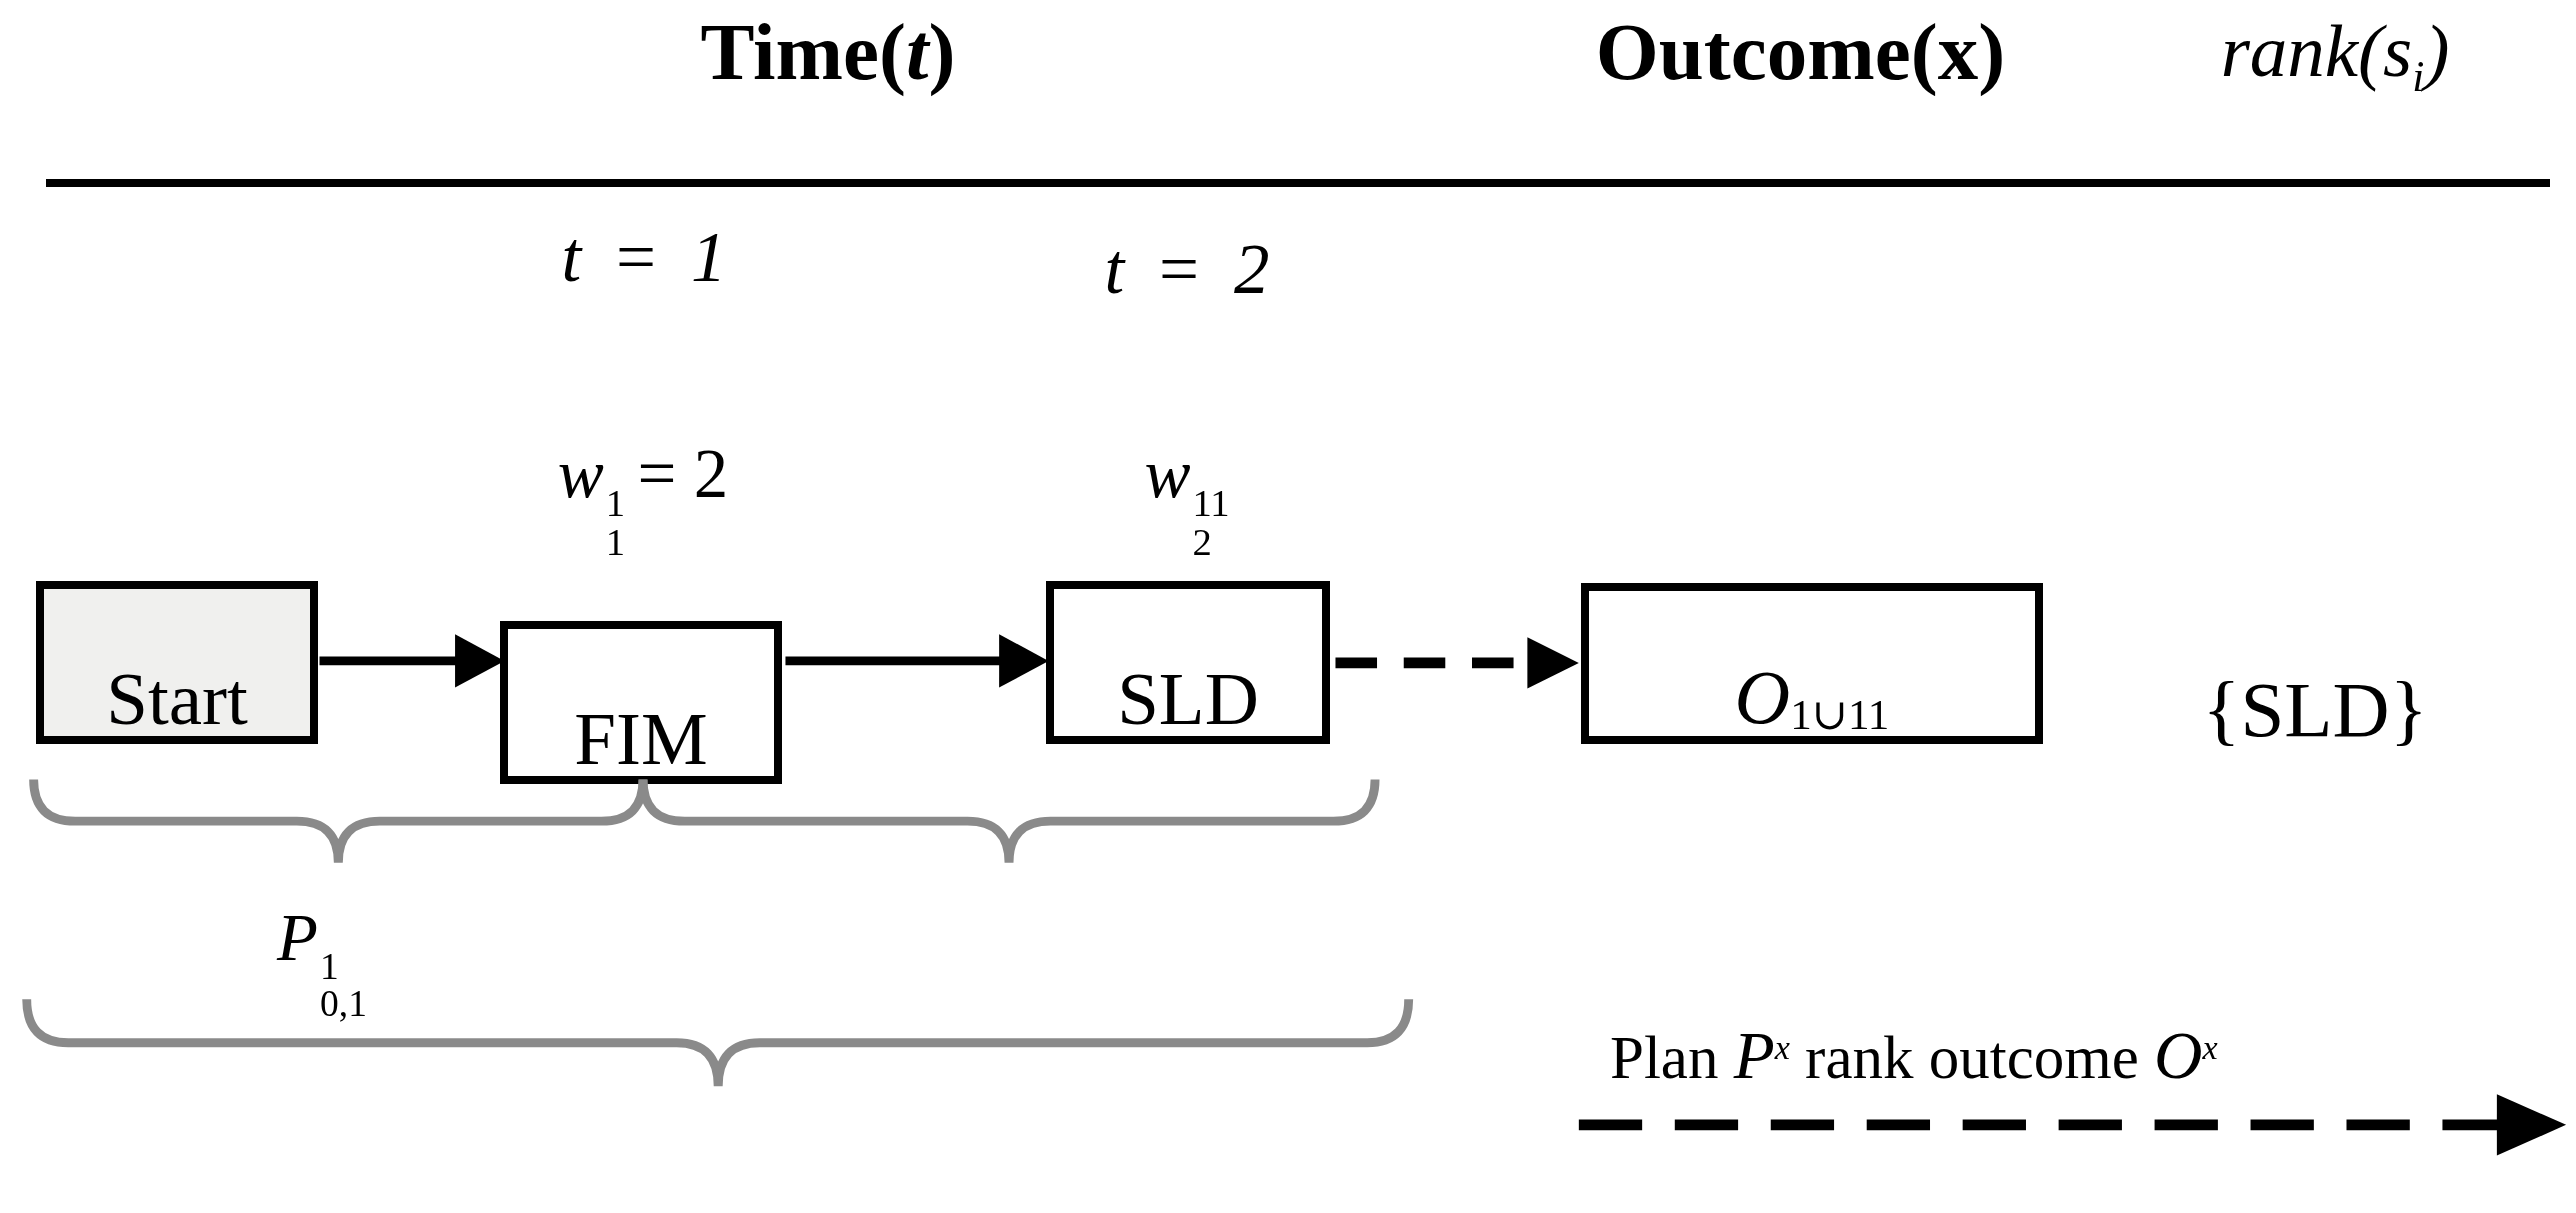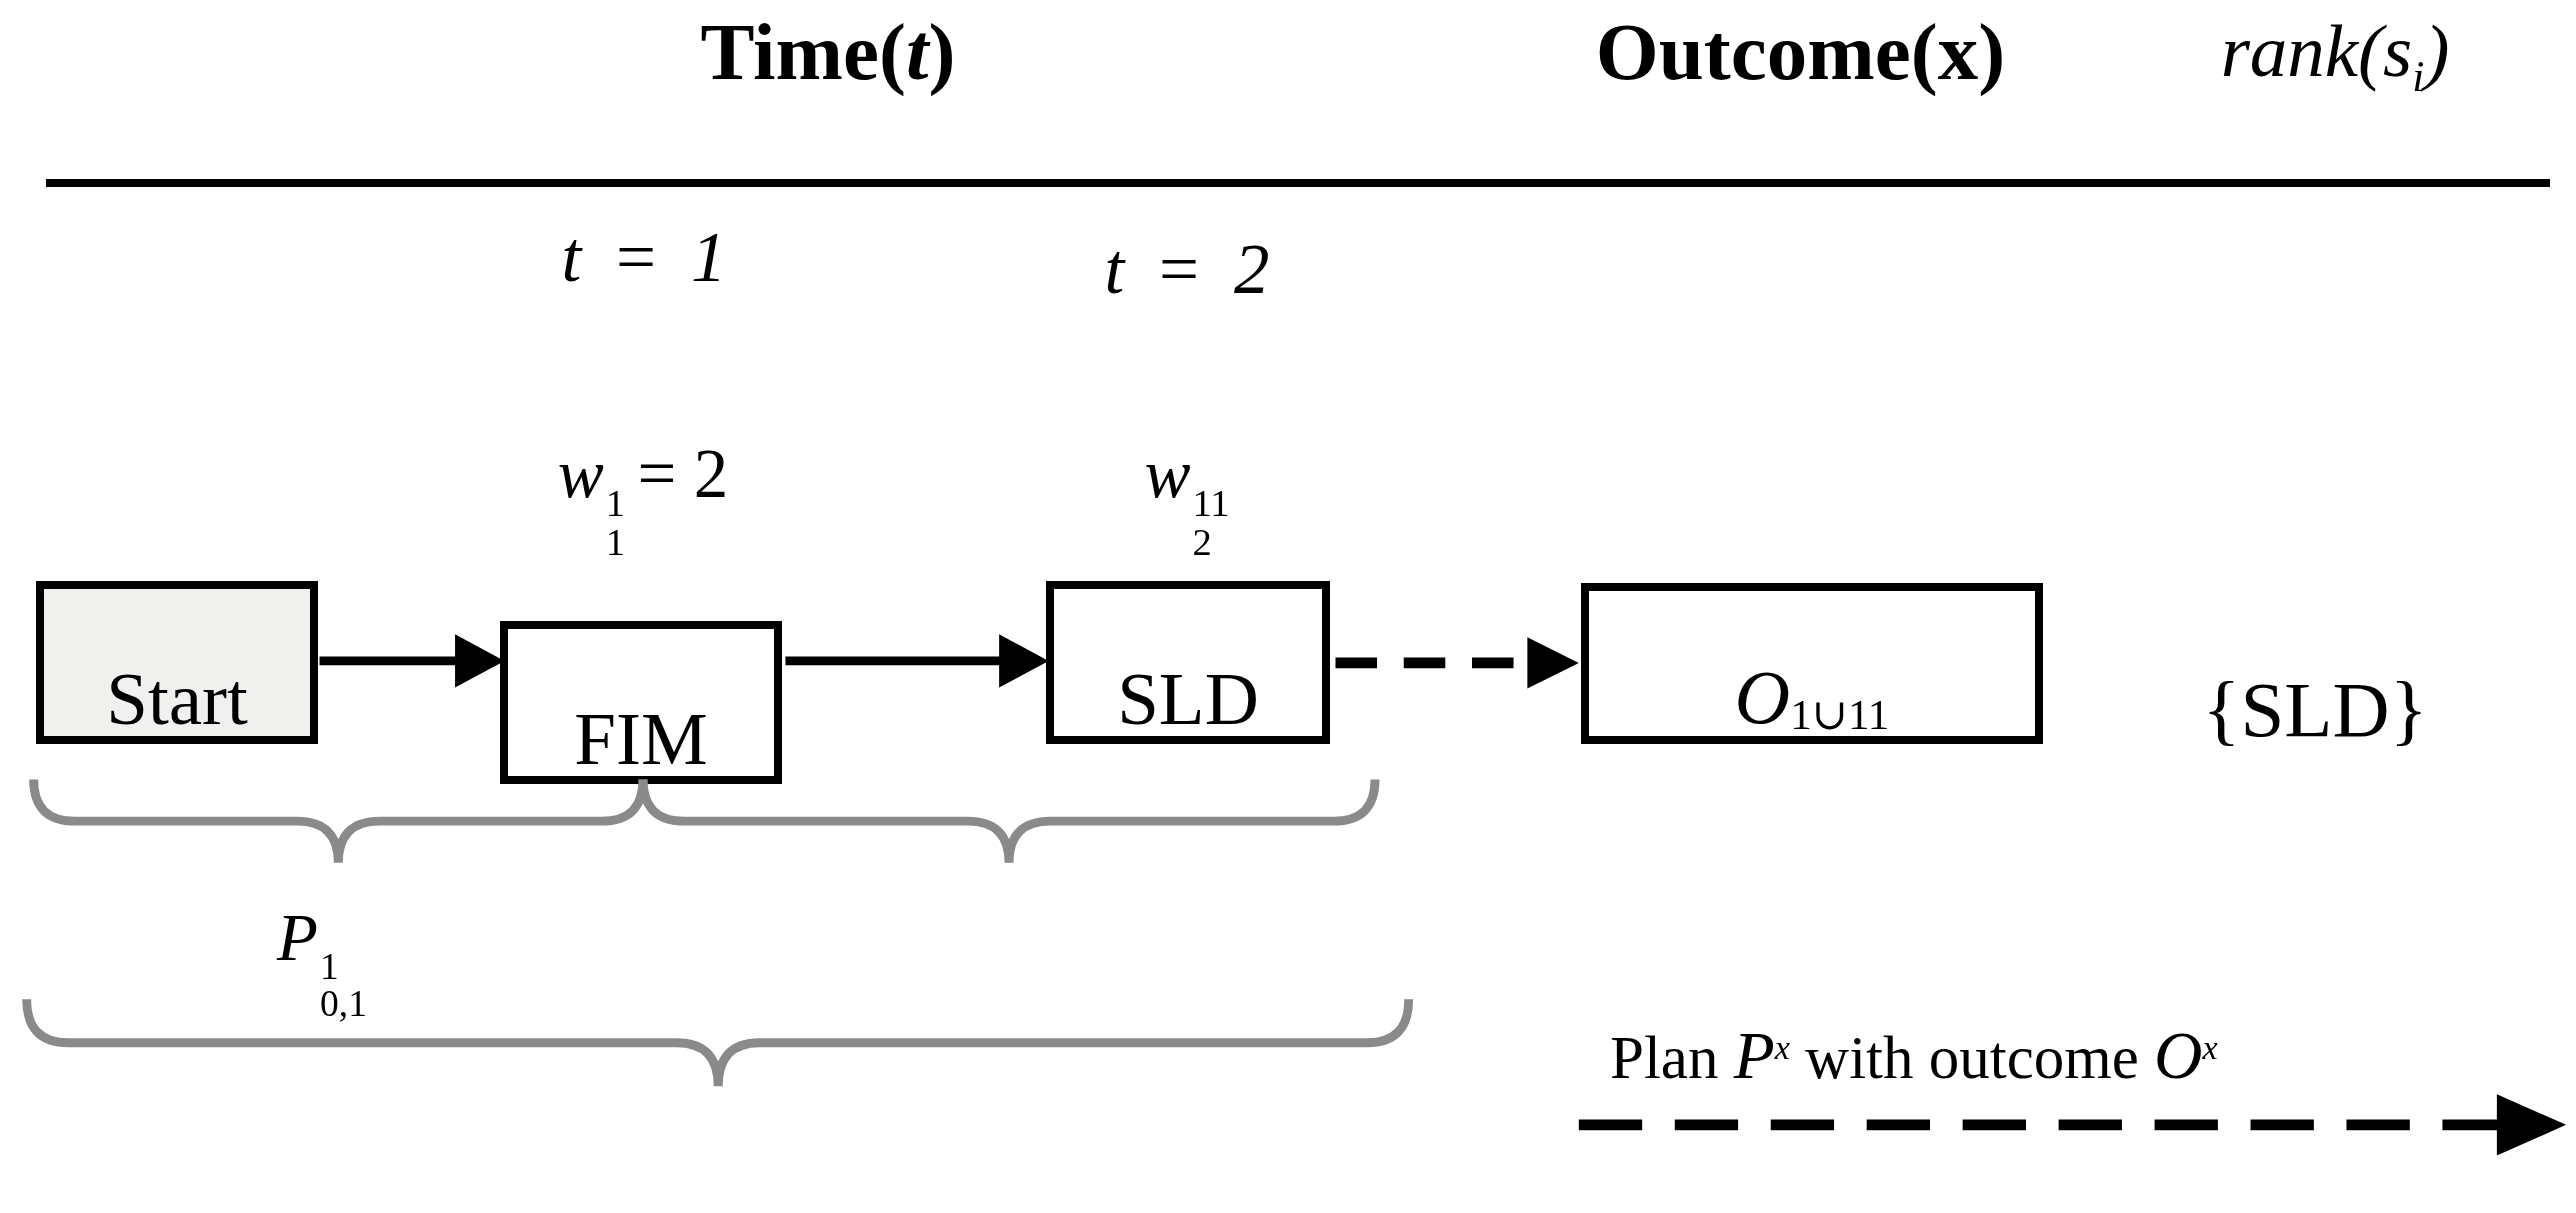--- a/index.html
+++ b/index.html
@@ -140,17 +140,17 @@
   </svg>
 
   <div class="abs plan center" style="left:228px; top:902px; width:188px;">
     <span class="it">P</span><span class="stack">
         <span>1</span>
         <span>0,1</span>
       </span>
   </div>
 
   <div class="abs legend-text" style="left:1610px; top:1019px; width:910px;">
-    <span>Plan </span><span class="it" style="font-size:110%;">P</span><span class="sup-i">x</span><span> with outcome </span><span class="it" style="font-size:110%;">O</span><span class="sup-i">x</span>
+    <span>Plan </span><span class="it" style="font-size:110%;">P</span><span class="sup-i">x</span><span> rank outcome </span><span class="it" style="font-size:110%;">O</span><span class="sup-i">x</span>
   </div>
 
 </div>
 
 
 </body></html>

